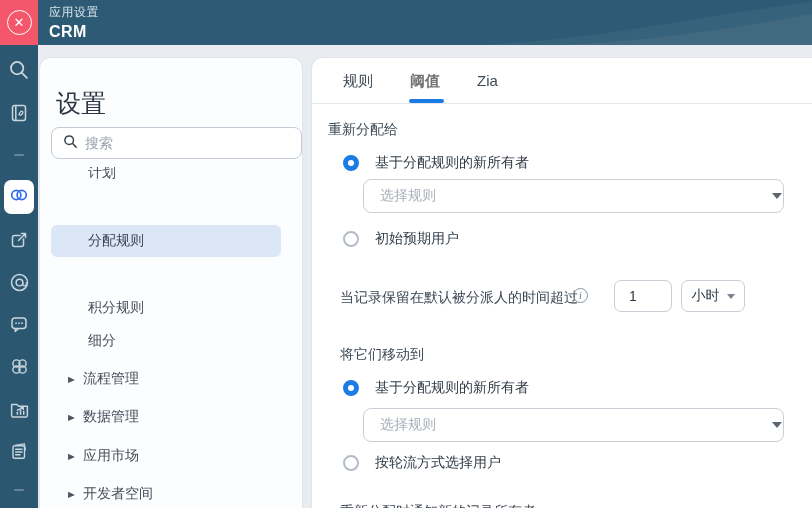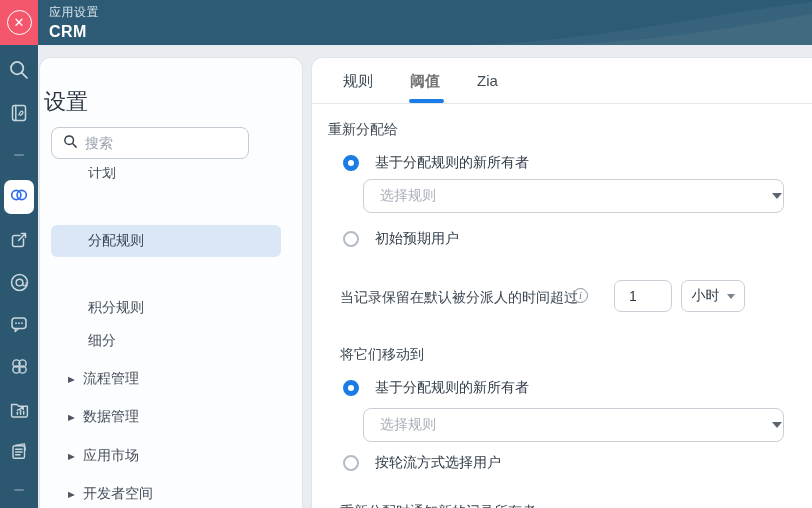--- a/index.html
+++ b/index.html
@@ -18,22 +18,22 @@
 
   
   .rail { position:absolute; left:0; top:45px; width:38px; height:463px; background:#2b5770; }
   .rail-item { position:absolute; left:0; width:38px; height:34px; display:flex; align-items:center; justify-content:center; cursor:pointer; }
   .rail-item svg { display:block; }
   .rail-dash { position:absolute; left:14px; width:10px; height:2px; background:rgba(255,255,255,.28); border-radius:1px; }
   .rail-active { position:absolute; left:4px; width:30px; height:34px; background:#ffffff; border-radius:7px; display:flex; align-items:center; justify-content:center; cursor:pointer; }
 
   
   .side-card { position:absolute; left:40px; top:58px; width:262px; height:450px; background:#fcfdfe; border-radius:10px 10px 0 0; box-shadow:0 0 0 1px rgba(20,40,60,.04); overflow:hidden; }
-  .side-title { position:absolute; left:4px; top:29px; font-size:22px; font-weight:500; color:#2b3642; }
-  .side-search { position:absolute; left:11px; top:69px; width:198px; height:32px; border:1px solid #c5cbd4; border-radius:8px; background:#fff; display:flex; align-items:center; padding-left:11px; }
+  .side-title { position:absolute; left:16px; top:29px; font-size:25px; font-weight:500; color:#2b3642; }
+  .side-search { position:absolute; left:11px; top:69px; width:251px; height:32px; border:1px solid #c5cbd4; border-radius:8px; background:#fff; display:flex; align-items:center; padding-left:11px; }
   .side-search input { border:none; outline:none; flex:1; font-size:14px; color:#333; margin-left:7px; background:transparent; font-family:inherit; }
   .side-search input::placeholder { color:#9aa2ad; }
   .side-list { position:absolute; left:0; top:109px; width:262px; height:341px; overflow:hidden; }
   .side-item { position:absolute; left:11px; width:230px; height:32px; display:flex; align-items:center; font-size:14px; color:#444f5a; cursor:pointer; border-radius:6px; }
   .side-item.sub { padding-left:37px; }
   .side-item.active { background:#dbe7f6; color:#3a4550; }
   .side-item.group { padding-left:17px; }
   .tri { font-size:9px; color:#4c5662; margin-right:8px; transform:scaleY(.9); }
 
   

